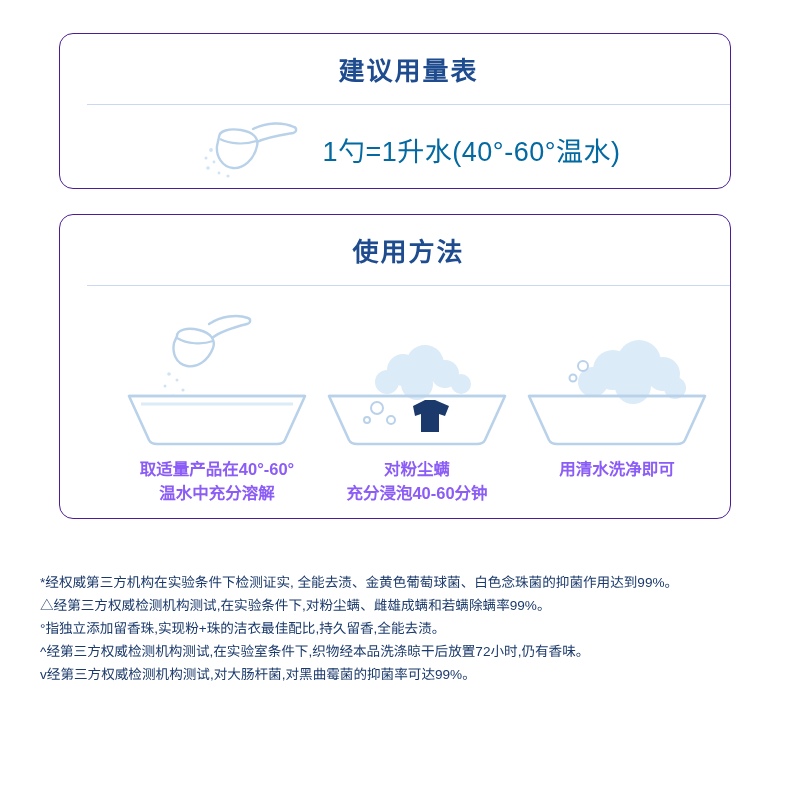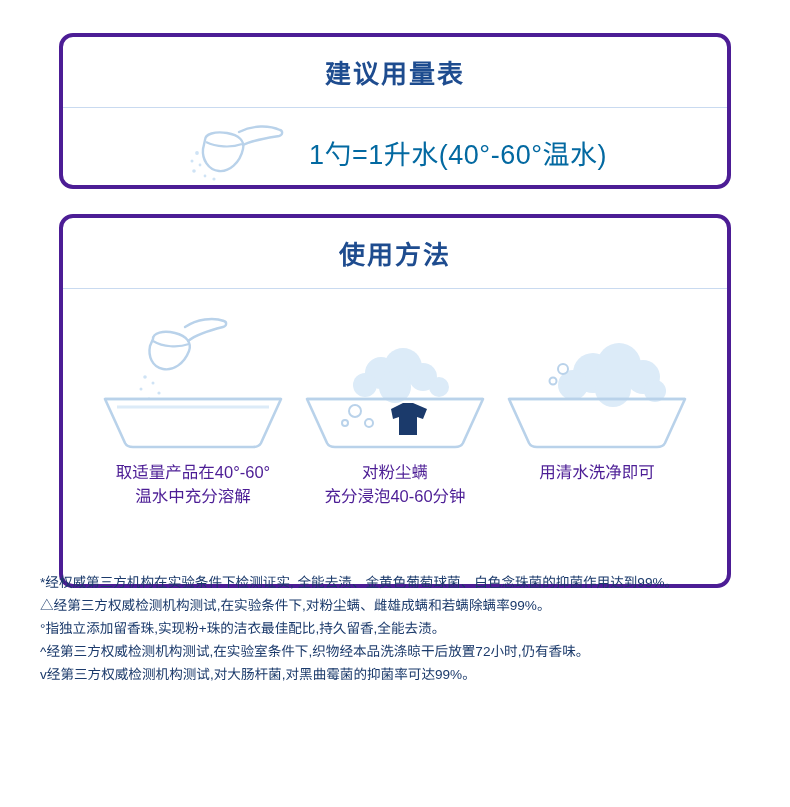--- a/index.html
+++ b/index.html
@@ -20,37 +20,38 @@
     position: relative;
     width: 790px;
     height: 807px;
     box-sizing: border-box;
   }
 
   
   .card {
     position: absolute;
     box-sizing: border-box;
-    border: 4px solid #4c1d95;
+    border: 1px solid #4c1d95;
     border-radius: 14px;
     background: #ffffff;
+    padding-left: 27px;
   }
 
   .card-dosage {
     left: 59px;
     top: 33px;
     width: 672px;
     height: 156px;
   }
 
   .card-usage {
     left: 59px;
     top: 214px;
     width: 672px;
-    height: 374px;
+    height: 305px;
   }
 
   .card-title {
     text-align: center;
     font-size: 26px;
     font-weight: bold;
     letter-spacing: 2px;
     color: #1e4c8f;
     line-height: 1;
     padding-top: 24px;
@@ -100,22 +101,23 @@
   .step-art {
     width: 200px;
     height: 140px;
     position: relative;
   }
   .step-caption {
     margin-top: 10px;
     font-size: 16.5px;
     line-height: 1.45;
     text-align: center;
-    color: #4c1d95;
+    color: #8b5cf6;
     white-space: pre-line;
+    font-weight: bold;
   }
 
   
   .footnotes {
     position: absolute;
     left: 40px;
     top: 572px;
     width: 712px;
     font-size: 13.6px;
     line-height: 1.62;

